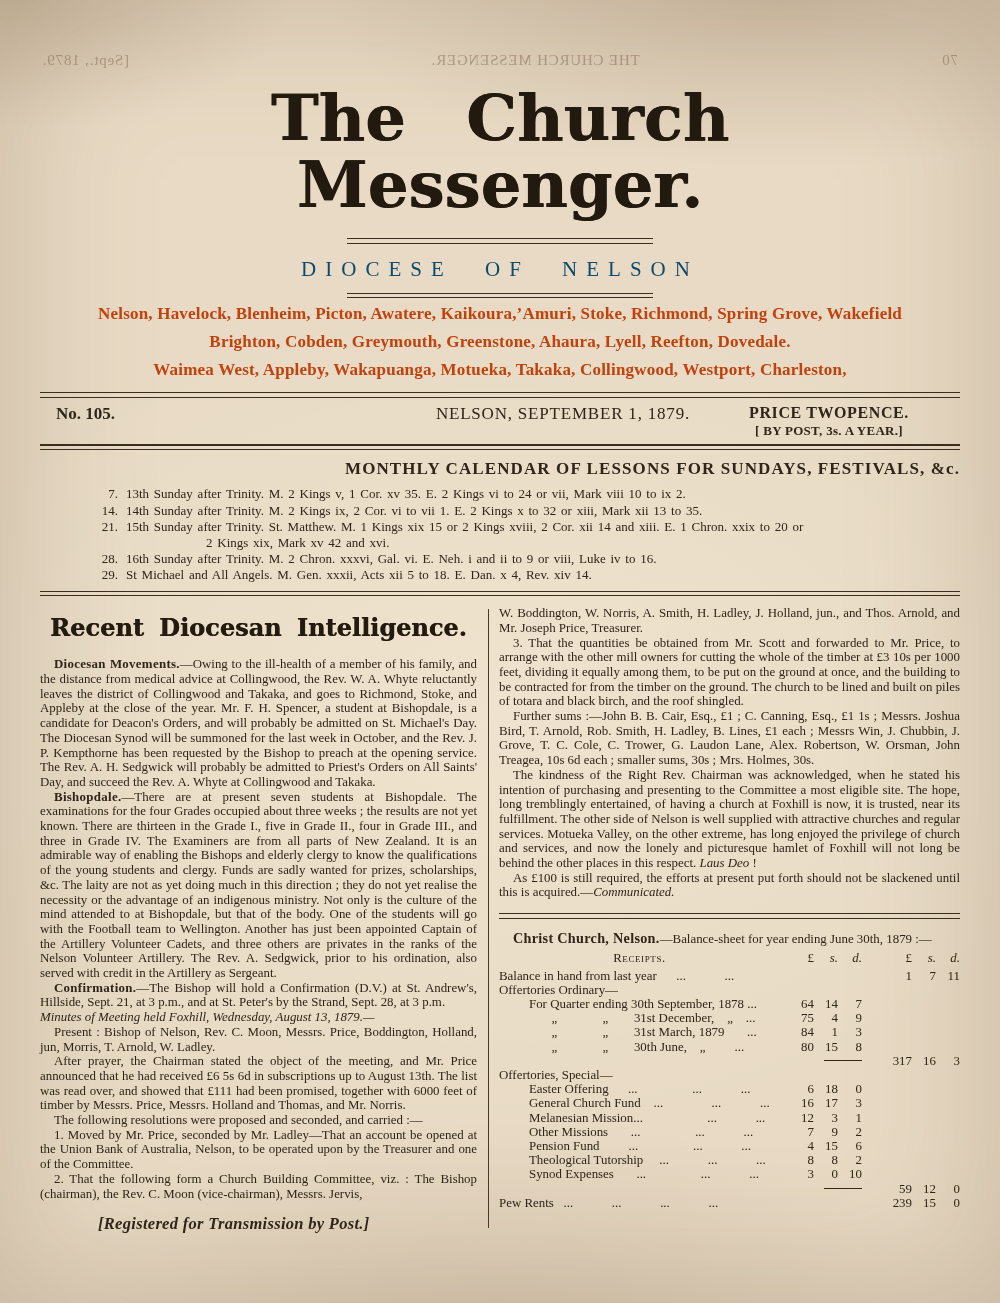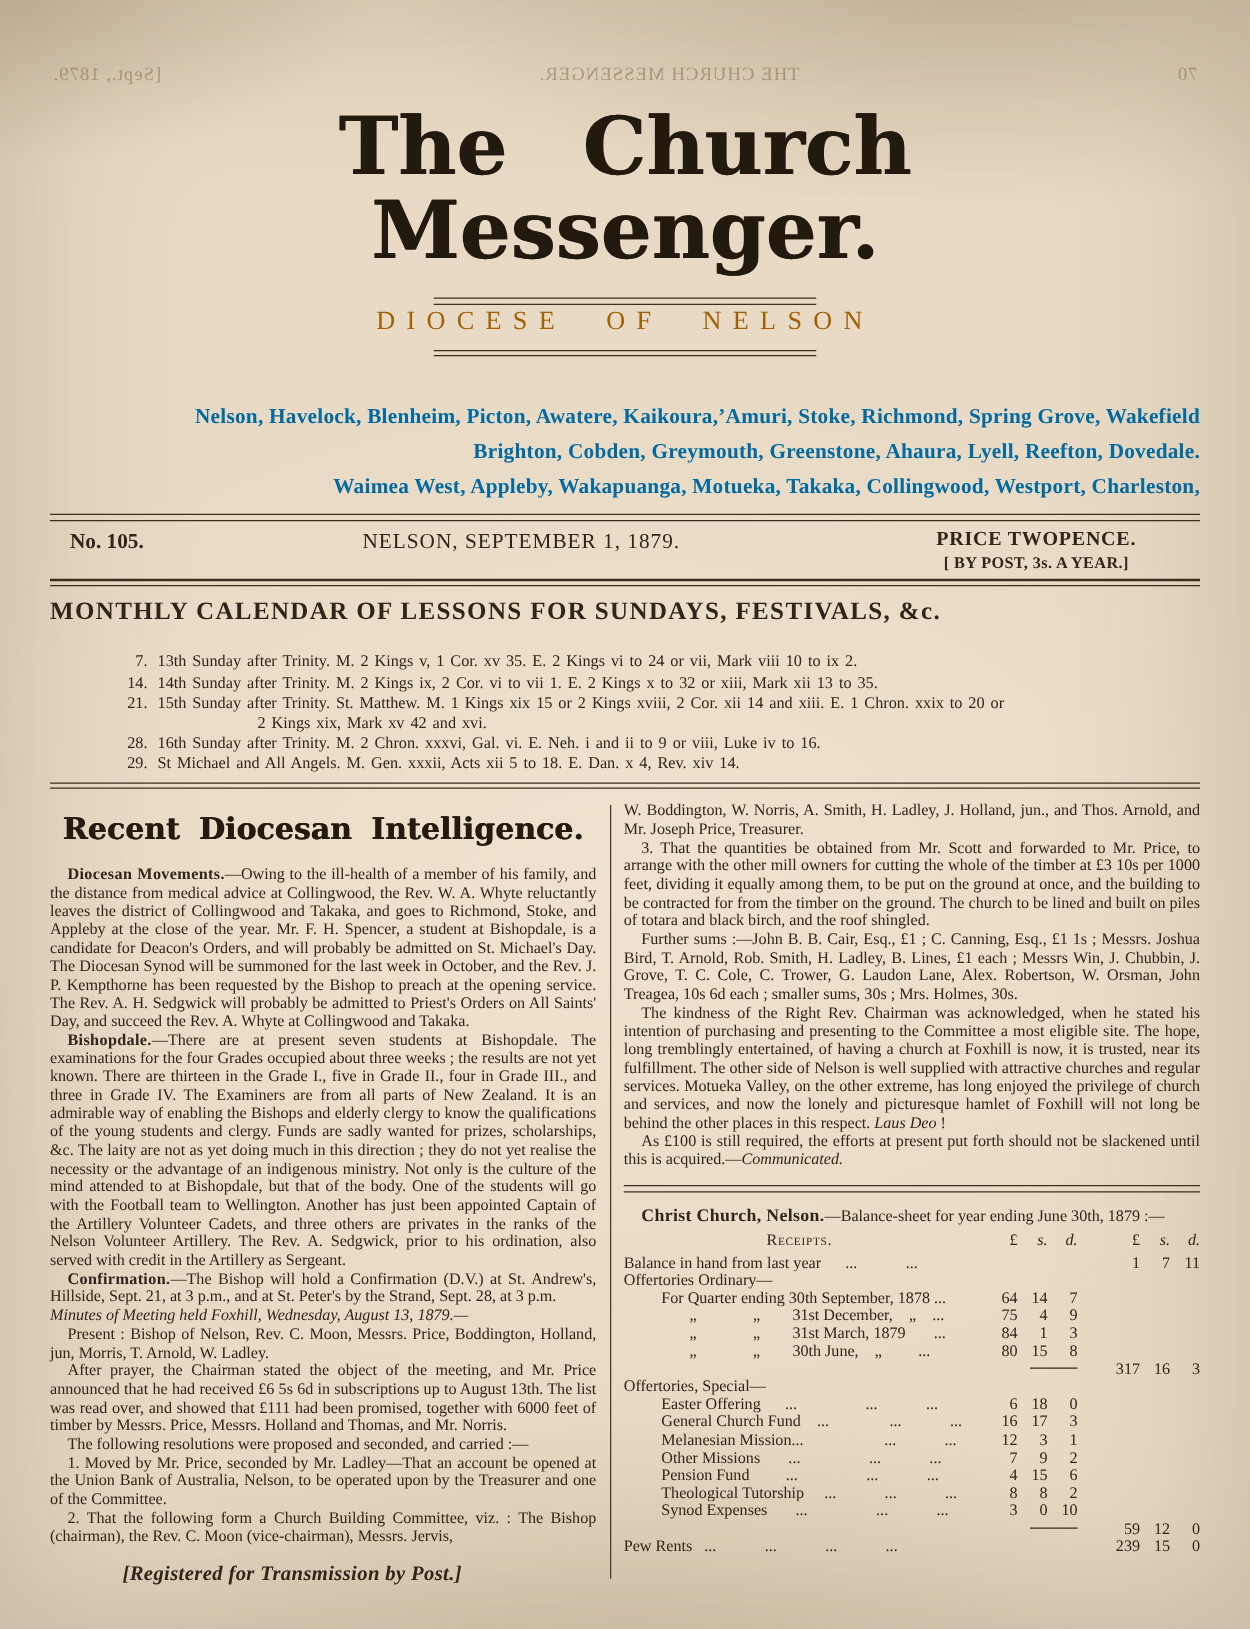--- a/index.html
+++ b/index.html
@@ -20,32 +20,32 @@
   }
   .page{padding:0 40px;position:relative;}
   .masthead-title{
     margin:84px 0 0;text-align:center;font-family:"DejaVu Serif",serif;font-weight:bold;
     font-size:64px;line-height:1.05;word-spacing:38px;letter-spacing:0;
     color:#231a0f;text-shadow:0.6px 0 0 #231a0f;
   }
   .rule{border-top:1.6px solid #3c2e1e;border-bottom:1.2px solid #3c2e1e;height:3.5px;}
   .rule-short{width:306px;margin:20px auto 0;}
   .rule-short.second{margin-top:11px;}
-  .subtitle{text-align:center;font-size:21px;letter-spacing:9px;word-spacing:18px;color:#a16207;}
-  .towns{margin-top:34px;text-align:right;font-weight:bold;font-size:17px;line-height:28px;color:#0369a1;letter-spacing:.2px;}
+  .subtitle{margin-top:13px;text-align:center;font-size:21px;letter-spacing:9px;word-spacing:18px;color:#0c4a6e;}
+  .towns{margin-top:2px;text-align:center;font-weight:bold;font-size:17px;line-height:28px;color:#c2410c;letter-spacing:.2px;}
   .rule-full{margin-top:8px;}
   .issue-band{display:flex;align-items:flex-start;padding:6px 16px 2px 16px;gap:24px;}
   .issue-number{width:210px;font-size:17px;font-weight:bold;}
-  .issue-date{flex:1;text-align:left;font-size:17px;letter-spacing:.8px;}
+  .issue-date{flex:1;text-align:right;font-size:17px;letter-spacing:.8px;}
   .issue-price{width:230px;text-align:center;}
   .price-main{font-size:16px;font-weight:bold;letter-spacing:.6px;}
   .price-note{font-size:13px;font-weight:bold;margin-top:1px;letter-spacing:.3px;}
   .rule-full.after-band{margin-top:3px;border-top-width:2.4px;}
   .calendar{margin-top:9px;}
-  .calendar-title{margin:0 0 20px;text-align:left;font-size:20px;font-weight:bold;letter-spacing:1.1px;}
+  .calendar-title{margin:0 0 7px;text-align:right;font-size:17px;font-weight:bold;letter-spacing:1.1px;}
   .cal-row{display:flex;font-size:13px;line-height:16.2px;}
   .cal-day{width:78px;text-align:right;padding-right:8px;flex:none;}
   .cal-text{flex:1;word-spacing:1.5px;}
   .cal-cont{padding-left:166px;font-size:13px;line-height:16.2px;word-spacing:1.5px;}
   .cal-cont:empty{display:none;}
   .rule-full.after-cal{margin-top:7px;}
   .columns{display:flex;margin-top:10px;align-items:stretch;}
   .col-left{width:437px;flex:none;}
   .col-divider{width:1px;background:#483927;margin:3px 10px 6px 11px;flex:none;}
   .col-right{flex:1;min-width:0;}

